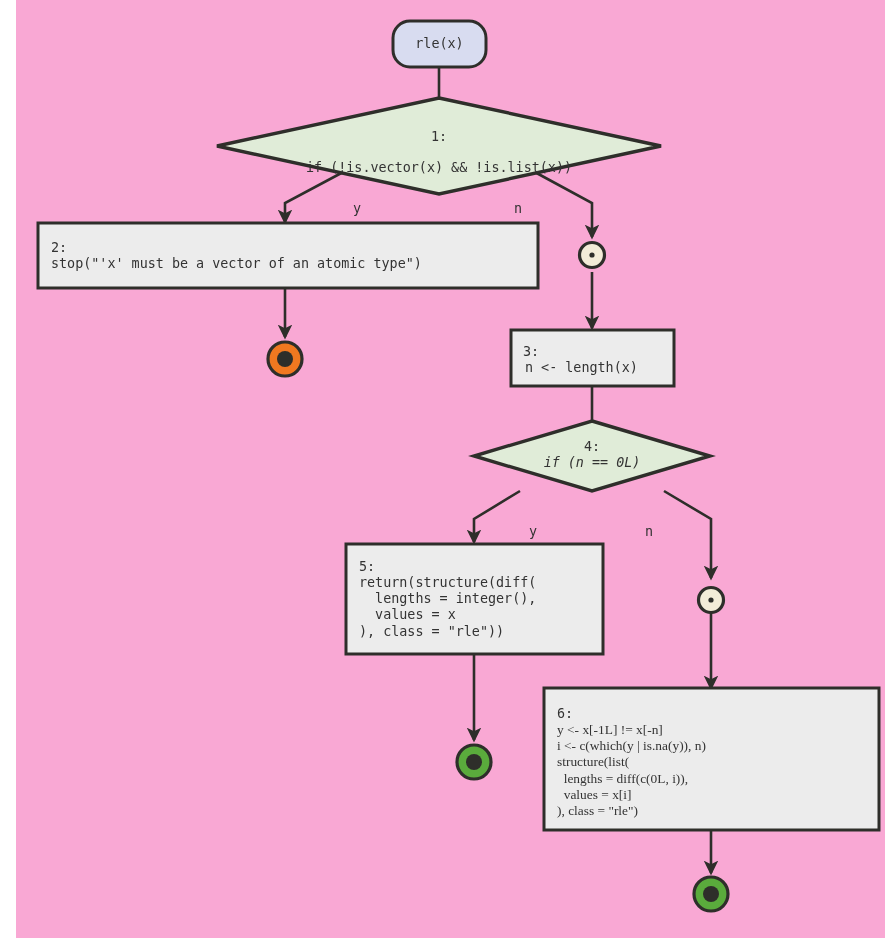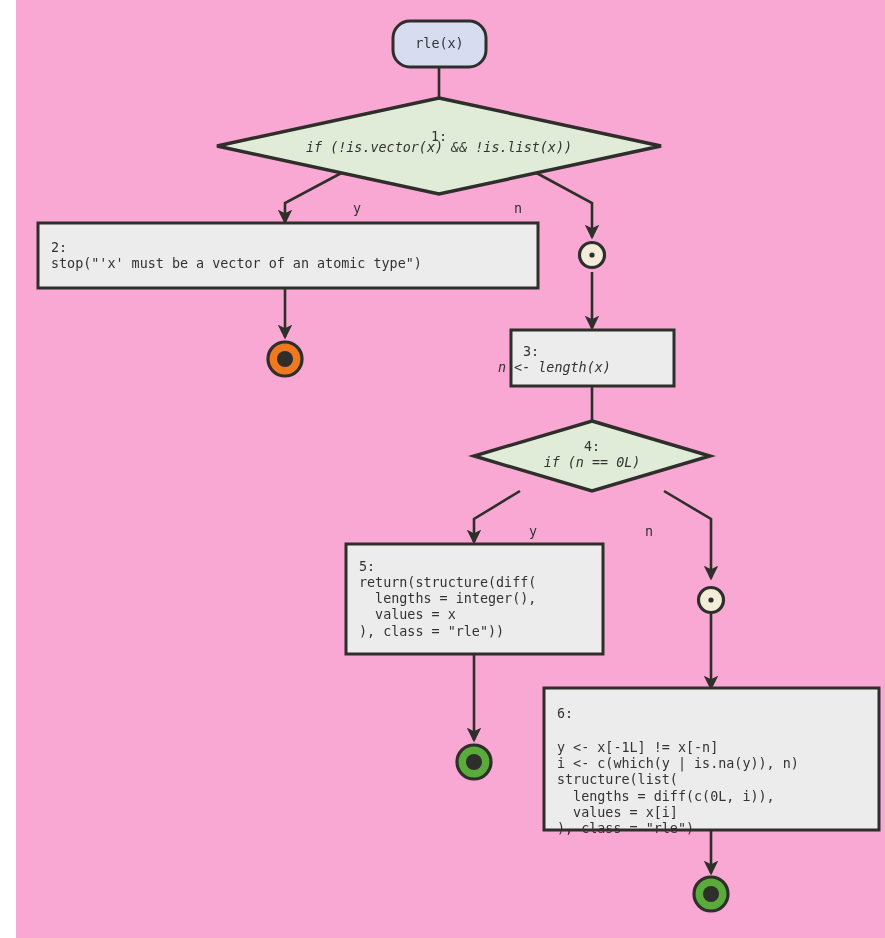--- a/index.html
+++ b/index.html
@@ -127,39 +127,39 @@
 
     <g>
       <circle cx="695" cy="894" r="17" fill="#5aab3c" stroke="#2e2e2a" stroke-width="3.2"></circle>
       <circle cx="695" cy="894" r="8" fill="#2e2e2a"></circle>
     </g>
   </svg>
 
   <div class="node-text start-text" style="left:377px; top:36px; width:93px; text-align:center;">rle(x)</div>
 
   <div class="node-text dec-text" style="left:223px; top:129px; width:400px;">1:</div>
-  <div class="node-text dec-text" style="left:223px; top:140px; width:400px;font-style:italic;">if (!is.vector(x) &amp;&amp; !is.list(x))</div>
+  <div class="node-text dec-text" style="left:223px; top:160px; width:400px;">if (!is.vector(x) &amp;&amp; !is.list(x))</div>
 
   <div class="node-text proc-text" style="left:35px; top:240px;">2:</div>
   <div class="node-text proc-text" style="left:35px; top:256px;">stop("'x' must be a vector of an atomic type")</div>
 
   <div class="node-text proc-text" style="left:507px; top:344px;">3:</div>
-  <div class="node-text proc-text" style="left:482px; top:360px;font-style:italic;">n &lt;- length(x)</div>
+  <div class="node-text proc-text" style="left:509px; top:360px;">n &lt;- length(x)</div>
 
   <div class="node-text dec-text" style="left:476px; top:439px; width:200px;">4:</div>
   <div class="node-text dec-text" style="left:476px; top:455px; width:200px;font-style:italic;">if (n == 0L)</div>
 
   <div class="node-text proc-text" style="left:343px; top:559px;">5:</div>
   <div class="node-text proc-text" style="left:343px; top:575px;">return(structure(diff(
   lengths = integer(),
   values = x
 ), class = "rle"))</div>
 
   <div class="node-text proc-text" style="left:541px; top:706px;">6:</div>
-  <div class="node-text proc-text" style="left:541px; top:740px;">y &lt;- x[-1L] != x[-n]
+  <div class="node-text proc-text" style="left:541px; top:722px;font-family:Liberation Serif, serif;">y &lt;- x[-1L] != x[-n]
 i &lt;- c(which(y | is.na(y)), n)
 structure(list(
   lengths = diff(c(0L, i)),
   values = x[i]
 ), class = "rle")</div>
 
   <div class="edge-label" style="left:337px; top:201px;">y</div>
   <div class="edge-label" style="left:498px; top:201px;">n</div>
   <div class="edge-label" style="left:513px; top:524px;">y</div>
   <div class="edge-label" style="left:629px; top:524px;">n</div>

